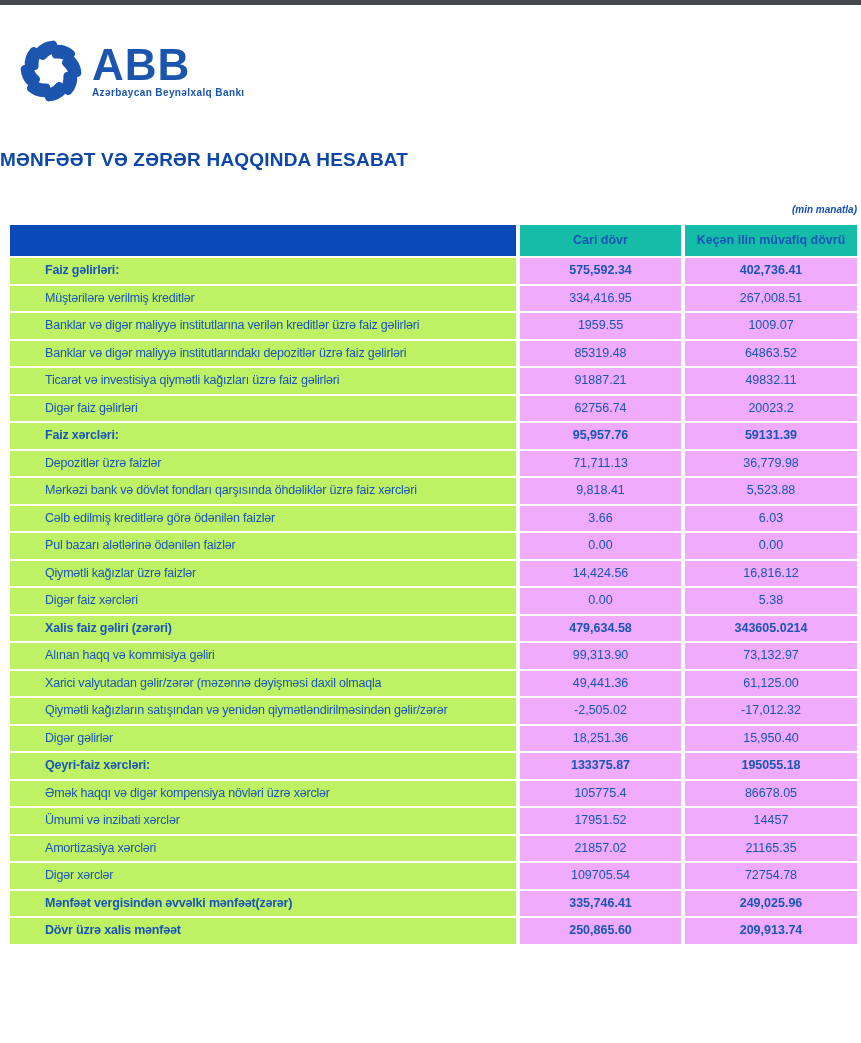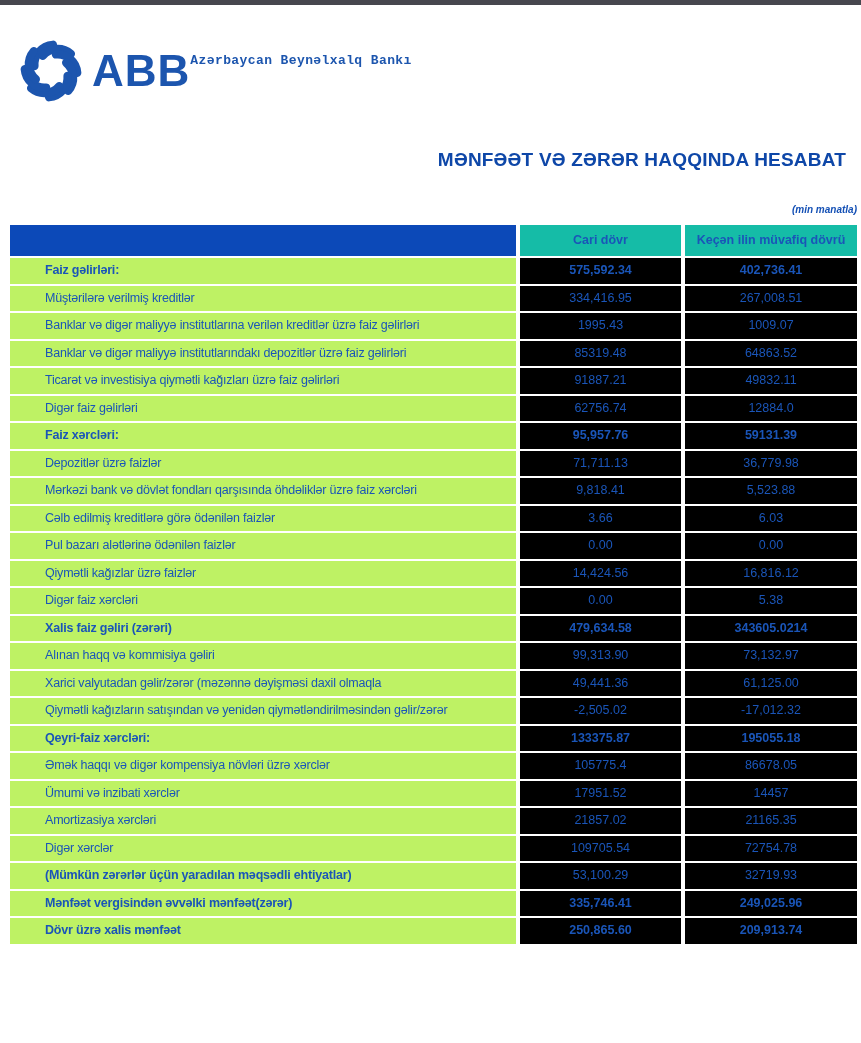--- a/index.html
+++ b/index.html
@@ -3,44 +3,44 @@
 <meta charset="utf-8">
 <style>
   * { margin:0; padding:0; box-sizing:border-box; }
   html,body { width:861px; height:1043px; background:#ffffff;
     font-family:"Liberation Sans", sans-serif; overflow:hidden; }
   .top-bar { position:absolute; left:0; top:0; width:861px; height:5px; background:#47474E; }
 
   
   .brand { position:absolute; left:16px; top:36px; display:flex; align-items:center; }
   .brand svg { width:70px; height:70px; }
-  .brand-text { margin-left:6px; display:flex; flex-direction:row; }
+  .brand-text { margin-left:6px; display:flex; flex-direction:column; }
   .brand-name { font-size:44px; font-weight:700; color:#1C55AE; letter-spacing:1px; line-height:40px; }
-  .brand-caption { font-size:13px; font-weight:700; color:#1C55AE; letter-spacing:0.4px; margin-top:2px;font-family:Liberation Mono, monospace; }
-
-  .report-title { position:absolute; left:0; top:149px; width:846px; text-align:right;
+  .brand-caption { font-size:10px; font-weight:700; color:#1C55AE; letter-spacing:0.4px; margin-top:2px; }
+
+  .report-title { position:absolute; left:0; top:149px; width:846px; text-align:left;
     font-size:19px; font-weight:700; color:#0E47A8; letter-spacing:0.2px; }
 
   .meta { position:absolute; left:10px; top:201px; width:847px; height:18px; }
   .report-date { position:absolute; left:0; top:0; font-size:12.5px; font-weight:700; color:#404040;margin-top:38px; }
   .unit-note { position:absolute; right:0; top:3px; font-size:10px; font-style:italic;
     font-weight:700; color:#1450B5; }
 
   
   .pl-table { position:absolute; left:10px; top:225px; width:847px;
     display:flex; flex-direction:column; gap:2px; }
   .row { display:grid; grid-template-columns:506px 161px 172px; column-gap:4px; }
   .hrow .cell { height:31px; line-height:31px; }
   .hcell-label { background:#0C49B8; }
   .hcell-val { background:#15BCA7; color:#ffffff; text-align:center;
     font-size:13.5px; font-weight:700; }
   .cell { height:25.5px; line-height:25.5px; font-size:12.5px; color:#1A55B8;
     white-space:nowrap; overflow:hidden; }
   .cell.label { background:#bef264; padding-left:35px; letter-spacing:-0.2px; }
-  .cell.value { background:#000000; text-align:center; }
+  .cell.value { background:#f0abfc; text-align:center; }
   .cell.bold { font-weight:700; }
 </style>
 </head>
 <body>
 
 <div class="top-bar"></div>
 
 <div class="brand">
   <svg viewBox="-36 -36 72 72" aria-hidden="true">
     <g fill="none" stroke="#1C55AE" stroke-width="8.5" stroke-linecap="round">
@@ -81,40 +81,40 @@
   </div>
 
   <div class="row">
     <div class="cell label">Müştərilərə verilmiş kreditlər</div>
     <div class="cell value">334,416.95</div>
     <div class="cell value">267,008.51</div>
   </div>
 
   <div class="row">
     <div class="cell label">Banklar və digər maliyyə institutlarına verilən kreditlər üzrə faiz gəlirləri</div>
-    <div class="cell value">1995.43</div>
+    <div class="cell value">1959.55</div>
     <div class="cell value">1009.07</div>
   </div>
 
   <div class="row">
     <div class="cell label">Banklar və digər maliyyə institutlarındakı depozitlər üzrə faiz gəlirləri</div>
     <div class="cell value">85319.48</div>
     <div class="cell value">64863.52</div>
   </div>
 
   <div class="row">
     <div class="cell label">Ticarət və investisiya qiymətli kağızları üzrə faiz gəlirləri</div>
     <div class="cell value">91887.21</div>
     <div class="cell value">49832.11</div>
   </div>
 
   <div class="row">
     <div class="cell label">Digər faiz gəlirləri</div>
     <div class="cell value">62756.74</div>
-    <div class="cell value">12884.0</div>
+    <div class="cell value">20023.2</div>
   </div>
 
   <div class="row">
     <div class="cell label bold">Faiz xərcləri:</div>
     <div class="cell value bold">95,957.76</div>
     <div class="cell value bold">59131.39</div>
   </div>
 
   <div class="row">
     <div class="cell label">Depozitlər üzrə faizlər</div>
@@ -170,20 +170,25 @@
     <div class="cell value">49,441.36</div>
     <div class="cell value">61,125.00</div>
   </div>
 
   <div class="row">
     <div class="cell label">Qiymətli kağızların satışından və yenidən qiymətləndirilməsindən gəlir/zərər</div>
     <div class="cell value">-2,505.02</div>
     <div class="cell value">-17,012.32</div>
   </div>
 
+  <div class="row">
+    <div class="cell label">Digər gəlirlər</div>
+    <div class="cell value">18,251.36</div>
+    <div class="cell value">15,950.40</div>
+  </div>
 
   <div class="row">
     <div class="cell label bold">Qeyri-faiz xərcləri:</div>
     <div class="cell value bold">133375.87</div>
     <div class="cell value bold">195055.18</div>
   </div>
 
   <div class="row">
     <div class="cell label">Əmək haqqı və digər kompensiya növləri üzrə xərclər</div>
     <div class="cell value">105775.4</div>
@@ -201,25 +206,20 @@
     <div class="cell value">21857.02</div>
     <div class="cell value">21165.35</div>
   </div>
 
   <div class="row">
     <div class="cell label">Digər xərclər</div>
     <div class="cell value">109705.54</div>
     <div class="cell value">72754.78</div>
   </div>
 
-  <div class="row">
-    <div class="cell label bold">(Mümkün zərərlər üçün yaradılan məqsədli ehtiyatlar)</div>
-    <div class="cell value">53,100.29</div>
-    <div class="cell value">32719.93</div>
-  </div>
 
   <div class="row">
     <div class="cell label bold">Mənfəət vergisindən əvvəlki mənfəət(zərər)</div>
     <div class="cell value bold">335,746.41</div>
     <div class="cell value bold">249,025.96</div>
   </div>
 
 
   <div class="row">
     <div class="cell label bold">Dövr üzrə xalis mənfəət</div>

